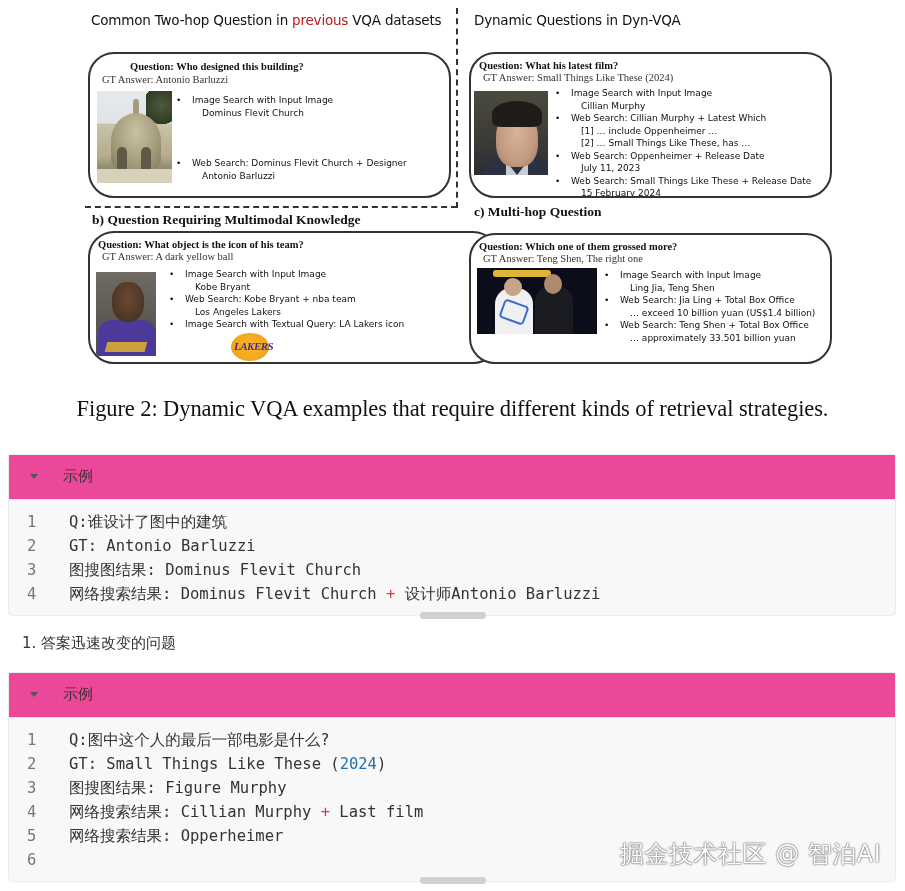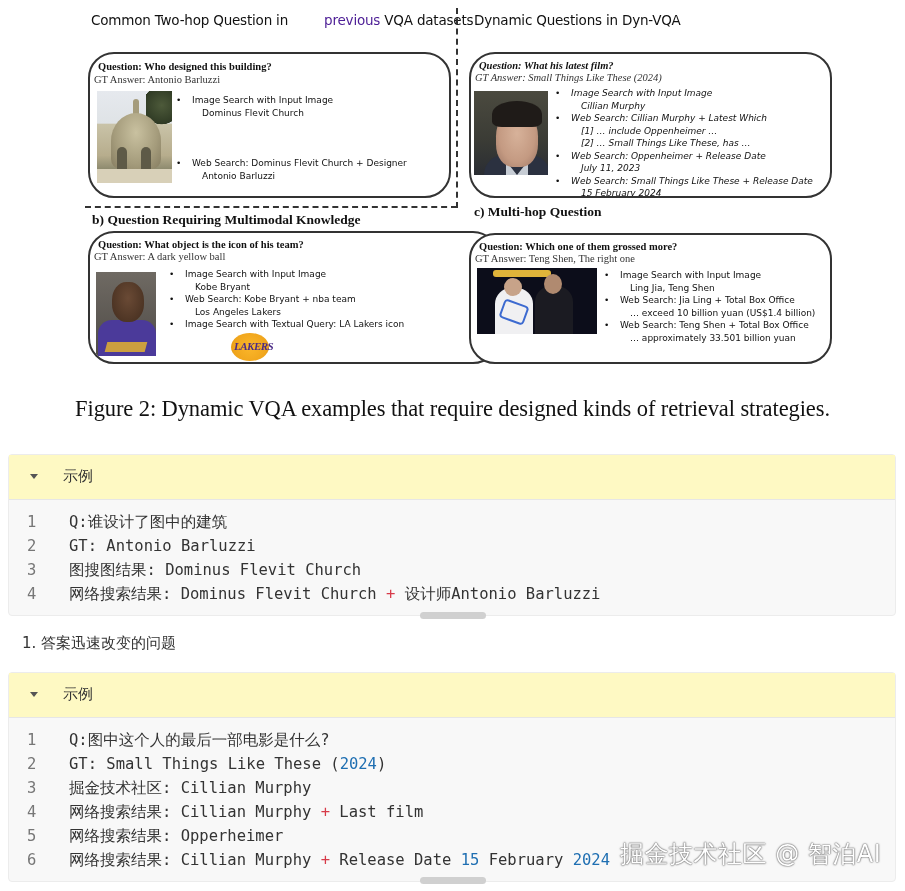--- a/index.html
+++ b/index.html
@@ -2,28 +2,28 @@
 <html><head>
 <meta charset="utf-8">
 <style>
   * { box-sizing: border-box; margin: 0; padding: 0; }
   html, body { width: 905px; height: 891px; background: #ffffff; overflow: hidden; }
   body { position: relative; font-family: "DejaVu Sans", sans-serif; color: #222; }
 
   
   .figure { position: absolute; left: 0; top: 0; width: 905px; height: 390px; }
   .section-title { position: absolute; font-family: "DejaVu Sans", sans-serif; font-size: 13.5px; color: #111; white-space: nowrap; letter-spacing: -0.2px; }
-  .section-title .light { color: #4c1d95; margin-left: 32px; }
+  .section-title .light { color: #b91c1c; }
   .sub-title { position: absolute; font-family: "Liberation Serif", serif; font-weight: bold; font-size: 13.5px; color: #111; white-space: nowrap; }
   .vdivider { position: absolute; left: 456px; top: 8px; height: 200px; border-left: 2px dashed #333; }
   .hdivider { position: absolute; left: 85px; top: 206px; width: 372px; border-top: 2px dashed #333; }
 
   .panel { position: absolute; border: 2px solid #333; border-radius: 26px; background: #fff; overflow: hidden; }
   .q-line { position: absolute; left: 8px; font-family: "Liberation Serif", serif; font-weight: bold; font-size: 10.5px; color: #111; white-space: nowrap; }
-  .gt-line { position: absolute; left: 4px; font-family: "Liberation Serif", serif; font-size: 10.5px; color: #333; white-space: nowrap; }
+  .gt-line { position: absolute; left: 12px; font-family: "Liberation Serif", serif; font-size: 10.5px; color: #333; white-space: nowrap; }
   .photo { position: absolute; overflow: hidden; }
   .steps { position: absolute; font-family: "DejaVu Sans", sans-serif; font-size: 9px; color: #111; line-height: 12.5px; }
   .step { position: relative; padding-left: 16px; white-space: nowrap; }
   .step .bullet { position: absolute; left: 0; top: 0; }
   .step .sub { padding-left: 10px; display: block; }
   .step .sub2 { padding-left: 10px; display: block; }
 
   
   .church { background: linear-gradient(180deg,#e6e9ee 0%,#dfe3e6 35%,#c9c3a8 36%,#b7ad8d 70%,#8d8a6e 85%,#c8c0a8 100%); }
   .church .dome { position:absolute; left:14px; top:22px; width:50px; height:56px; border-radius:50% 50% 18% 18%; background: radial-gradient(ellipse at 50% 35%, #c9c1a0 0%, #a59c7c 60%, #857c60 100%); }
@@ -51,21 +51,21 @@
   .show .p1 { position:absolute; left:18px; top:20px; width:38px; height:50px; background:#f0f0f2; border-radius:16px 16px 2px 2px; }
   .show .p1h { position:absolute; left:27px; top:10px; width:18px; height:18px; background:#c7a389; border-radius:50%; }
   .show .p2 { position:absolute; left:58px; top:18px; width:38px; height:54px; background:#1b1b22; border-radius:16px 16px 2px 2px; }
   .show .p2h { position:absolute; left:67px; top:6px; width:18px; height:20px; background:#b08a70; border-radius:50%; }
   .show .rope { position:absolute; left:24px; top:34px; width:26px; height:20px; border:2px solid #3c6ad0; border-radius:4px; transform: rotate(20deg); }
 
   .caption { position: absolute; left: 0; top: 396px; width: 905px; text-align: center; font-family: "Liberation Serif", serif; font-size: 22.5px; color: #111; letter-spacing: -0.1px; }
 
   
   .code-block { position: absolute; left: 8px; width: 888px; background: #f8f8f8; border: 1px solid #ececec; border-radius: 4px; }
-  .cb-header { height: 45px; background: #fef9c3; border-bottom: 1px solid #e6e6e6; display: flex; align-items: center; position: relative; text-decoration: underline; }
+  .cb-header { height: 45px; background: #ec4899; border-bottom: 1px solid #e6e6e6; display: flex; align-items: center; position: relative; text-decoration: underline; }
   .cb-toggle { position:absolute; left:21px; top:19px; width:0; height:0; border-left:4px solid transparent; border-right:4px solid transparent; border-top:5px solid #555; cursor:pointer; }
   .cb-title { position:absolute; left:54px; top:12px; font-family:"DejaVu Sans", sans-serif; font-size: 15px; color:#333; }
   .cb-body { padding-top: 10px; position: relative; }
   .code-line { height: 24px; line-height: 24px; display: flex; white-space: pre; font-family: "DejaVu Sans Mono", monospace; font-size: 15.5px; color: #333; }
   .ln { width: 60px; padding-left: 18px; color: #777; font-family: "DejaVu Sans Mono", monospace; }
   .plus { color: #d73a49; }
   .num { color: #1f6fb2; }
   .hscroll { position: absolute; width: 66px; height: 7px; background: #d0d0d0; border-radius: 4px; }
 
   .list-item { position: absolute; left: 22px; top: 634px; font-family: "DejaVu Sans", sans-serif; font-size: 15px; color: #333; }
@@ -79,37 +79,37 @@
 
   <div class="section-title" style="left:91px; top:12px;">
     <span>Common Two-hop Question in </span><span class="light">previous</span><span> VQA datasets</span>
   </div>
   <div class="section-title" style="left:474px; top:12px;">Dynamic Questions in Dyn-VQA</div>
 
   <div class="vdivider"></div>
   <div class="hdivider"></div>
 
   <div class="panel" style="left:88px; top:52px; width:363px; height:146px;">
-    <div class="q-line" style="top:7px;">Question: Who designed this building?</div>
+    <div class="q-line" style="top:7px;margin-left:32px;">Question: Who designed this building?</div>
     <div class="gt-line" style="top:20px;">GT Answer: Antonio Barluzzi</div>
     <div class="photo church" style="left:7px; top:37px; width:75px; height:92px;">
       <div class="tree"></div>
         <div class="spire"></div>
         <div class="dome"></div>
       <div class="arch" style="left:20px;"></div>
         <div class="arch" style="left:44px;"></div>
       <div class="ground"></div>
     </div>
     <div class="steps" style="left:86px; top:40px;">
       <div class="step"><span class="bullet">•</span><span>Image Search with Input Image</span><span class="sub">Dominus Flevit Church</span></div>
       <div class="step" style="margin-top:38px;"><span class="bullet">•</span><span>Web Search: Dominus Flevit Church + Designer</span><span class="sub">Antonio Barluzzi</span></div>
     </div>
   </div>
 
-  <div class="panel" style="left:469px; top:52px; width:363px; height:146px;font-style:italic;">
+  <div class="panel" style="left:469px; top:52px; width:363px; height:146px;">
     <div class="q-line" style="top:6px;">Question: What his latest film?</div>
     <div class="gt-line" style="top:18px;">GT Answer: Small Things Like These (2024)</div>
     <div class="photo cillian" style="left:3px; top:37px; width:74px; height:84px;">
       <div class="shirt"></div>
         <div class="collar"></div>
         <div class="face"></div>
         <div class="hair"></div>
     </div>
     <div class="steps" style="left:84px; top:33px;">
       <div class="step"><span class="bullet">•</span><span>Image Search with Input Image</span><span class="sub">Cillian Murphy</span></div>
@@ -151,21 +151,21 @@
         <div class="rope"></div>
     </div>
     <div class="steps" style="left:133px; top:34px;">
       <div class="step"><span class="bullet">•</span><span>Image Search with Input Image</span><span class="sub">Ling Jia, Teng Shen</span></div>
       <div class="step"><span class="bullet">•</span><span>Web Search: Jia Ling + Total Box Office</span><span class="sub">… exceed 10 billion yuan (US$1.4 billion)</span></div>
       <div class="step"><span class="bullet">•</span><span>Web Search: Teng Shen + Total Box Office</span><span class="sub">… approximately 33.501 billion yuan</span></div>
     </div>
   </div>
 </div>
 
-<div class="caption">Figure 2: Dynamic VQA examples that require designed kinds of retrieval strategies.</div>
+<div class="caption">Figure 2: Dynamic VQA examples that require different kinds of retrieval strategies.</div>
 
 <div class="code-block" style="top:454px; height:162px;">
   <div class="cb-header">
     <div class="cb-toggle"></div>
     <div class="cb-title">示例</div>
   </div>
   <div class="cb-body" id="cb1-body">
       <div class="code-line"><span class="ln">1</span><span><span>Q:谁设计了图中的建筑</span></span></div>
       <div class="code-line"><span class="ln">2</span><span><span>GT: Antonio Barluzzi</span></span></div>
       <div class="code-line"><span class="ln">3</span><span><span>图搜图结果: Dominus Flevit Church</span></span></div>
@@ -177,21 +177,21 @@
 <div class="list-item">1. 答案迅速改变的问题</div>
 
 <div class="code-block" style="top:672px; height:210px;">
   <div class="cb-header">
     <div class="cb-toggle"></div>
     <div class="cb-title">示例</div>
   </div>
   <div class="cb-body" id="cb2-body">
       <div class="code-line"><span class="ln">1</span><span><span>Q:图中这个人的最后一部电影是什么?</span></span></div>
       <div class="code-line"><span class="ln">2</span><span><span>GT: Small Things Like These (</span><span class="num">2024</span><span>)</span></span></div>
-      <div class="code-line"><span class="ln">3</span><span><span>掘金技术社区: Cillian Murphy</span></span></div>
+      <div class="code-line"><span class="ln">3</span><span><span>图搜图结果: Figure Murphy</span></span></div>
       <div class="code-line"><span class="ln">4</span><span><span>网络搜索结果: Cillian Murphy </span><span class="plus">+</span><span> Last film</span></span></div>
       <div class="code-line"><span class="ln">5</span><span><span>网络搜索结果: Opperheimer</span></span></div>
-      <div class="code-line"><span class="ln">6</span><span><span>网络搜索结果: Cillian Murphy </span><span class="plus">+</span><span> Release Date </span><span class="num">15</span><span> February </span><span class="num">2024</span></span></div>
+      <div class="code-line"><span class="ln">6</span></div>
     </div>
   <div class="hscroll" style="left:411px; top:204px;"></div>
 </div>
 
 <div class="watermark">掘金技术社区 @ 智泊AI</div>
 
 </body></html>

